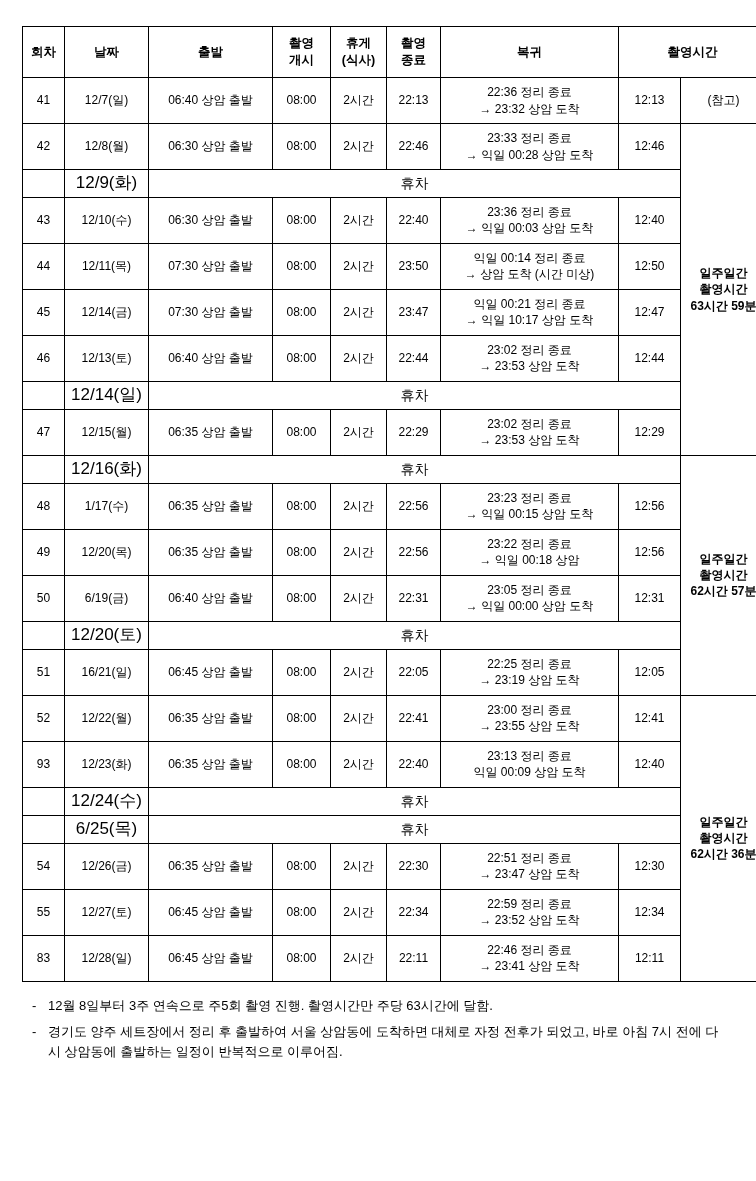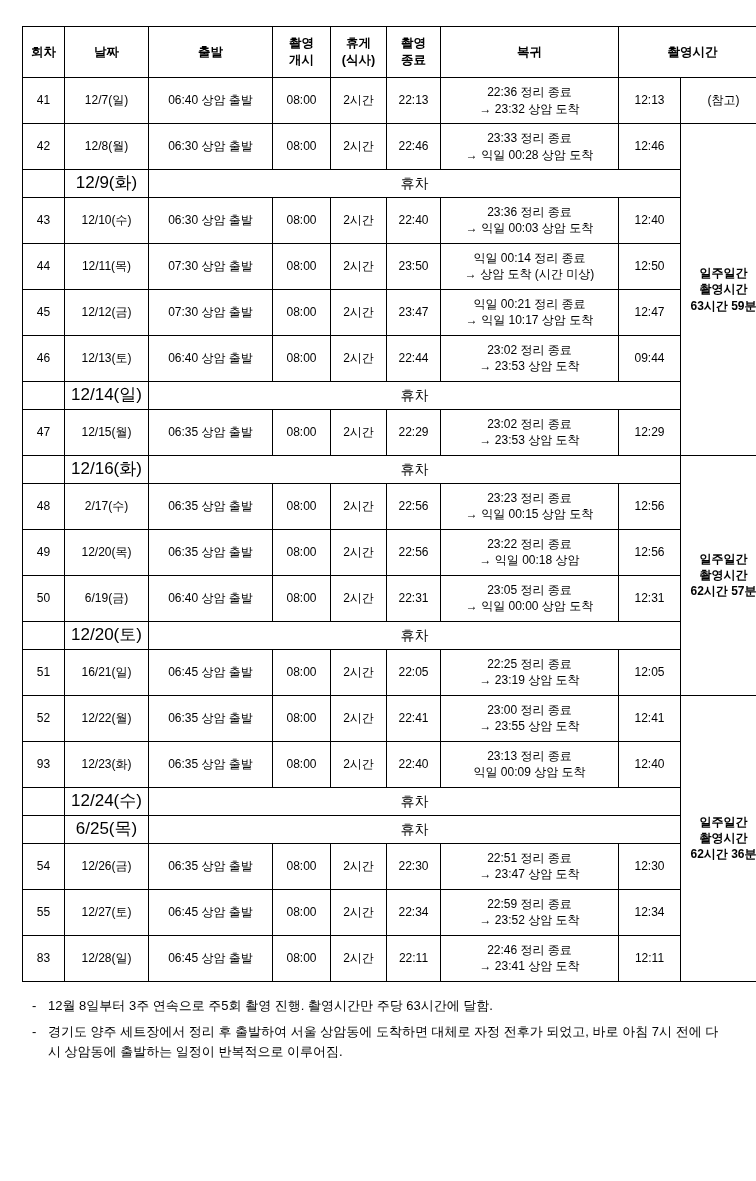--- a/index.html
+++ b/index.html
@@ -204,21 +204,21 @@
         <td class="end">23:50</td>
         <td class="return">
           <span class="line1">익일 00:14 정리 종료</span>
           <span class="line2">→ 상암 도착 (시간 미상)</span>
         </td>
         <td class="hours">12:50</td>
       </tr>
 
       <tr class="row">
         <td class="ep">45</td>
-        <td class="date">12/12(금)</td>
+        <td class="date">12/14(금)</td>
         <td class="depart">07:30 상암 출발</td>
         <td class="start">08:00</td>
         <td class="brk">2시간</td>
         <td class="end">23:47</td>
         <td class="return">
           <span class="line1">익일 00:21 정리 종료</span>
           <span class="line2">→ 익일 10:17 상암 도착</span>
         </td>
         <td class="hours">12:47</td>
       </tr>
@@ -227,21 +227,21 @@
         <td class="ep">46</td>
         <td class="date">12/13(토)</td>
         <td class="depart">06:40 상암 출발</td>
         <td class="start">08:00</td>
         <td class="brk">2시간</td>
         <td class="end">22:44</td>
         <td class="return">
           <span class="line1">23:02 정리 종료</span>
           <span class="line2">→ 23:53 상암 도착</span>
         </td>
-        <td class="hours">09:44</td>
+        <td class="hours">12:44</td>
       </tr>
 
       <tr class="rest">
         <td class="ep"></td>
         <td class="date">12/14(일)</td>
         <td class="restcell" colspan="6">휴차</td>
       </tr>
 
       <tr class="row">
         <td class="ep">47</td>
@@ -263,21 +263,21 @@
         <td class="restcell" colspan="6">휴차</td>
         <td class="week" rowspan="6">
           <span class="wline">일주일간</span>
           <span class="wline">촬영시간</span>
           <span class="wline">62시간 57분</span>
         </td>
       </tr>
 
       <tr class="row">
         <td class="ep">48</td>
-        <td class="date">2/17(수)</td>
+        <td class="date">1/17(수)</td>
         <td class="depart">06:35 상암 출발</td>
         <td class="start">08:00</td>
         <td class="brk">2시간</td>
         <td class="end">22:56</td>
         <td class="return">
           <span class="line1">23:23 정리 종료</span>
           <span class="line2">→ 익일 00:15 상암 도착</span>
         </td>
         <td class="hours">12:56</td>
       </tr>

